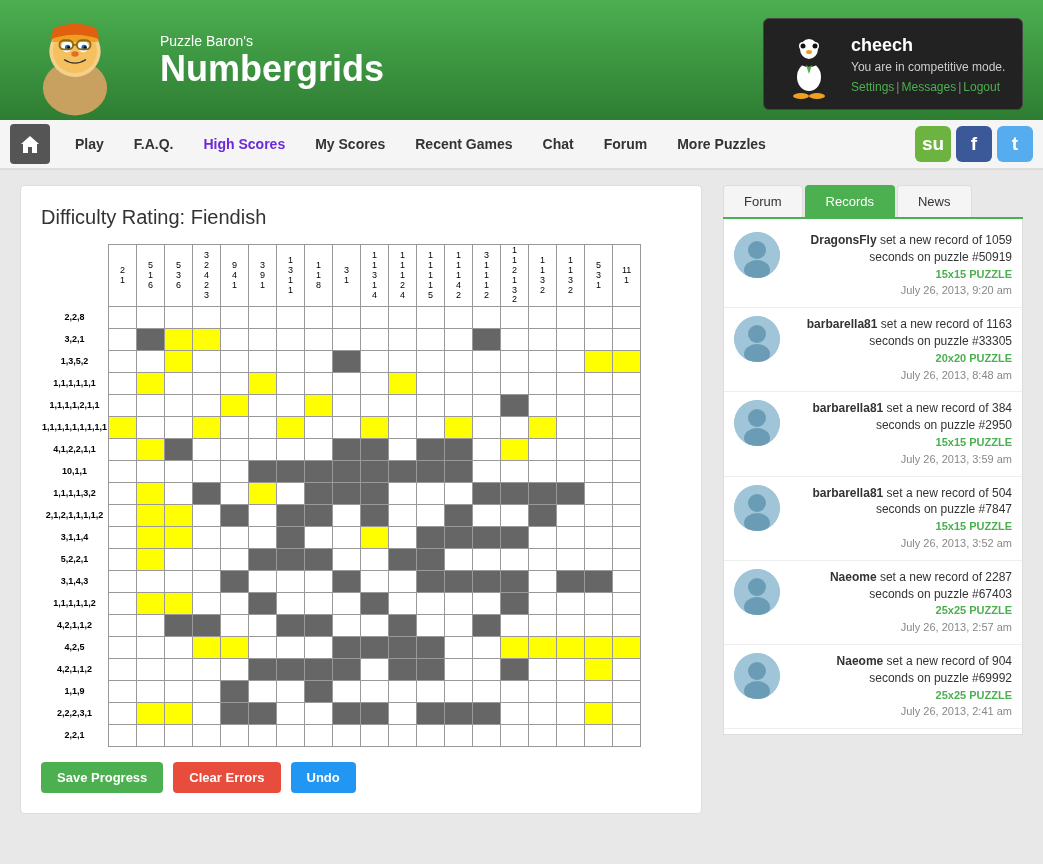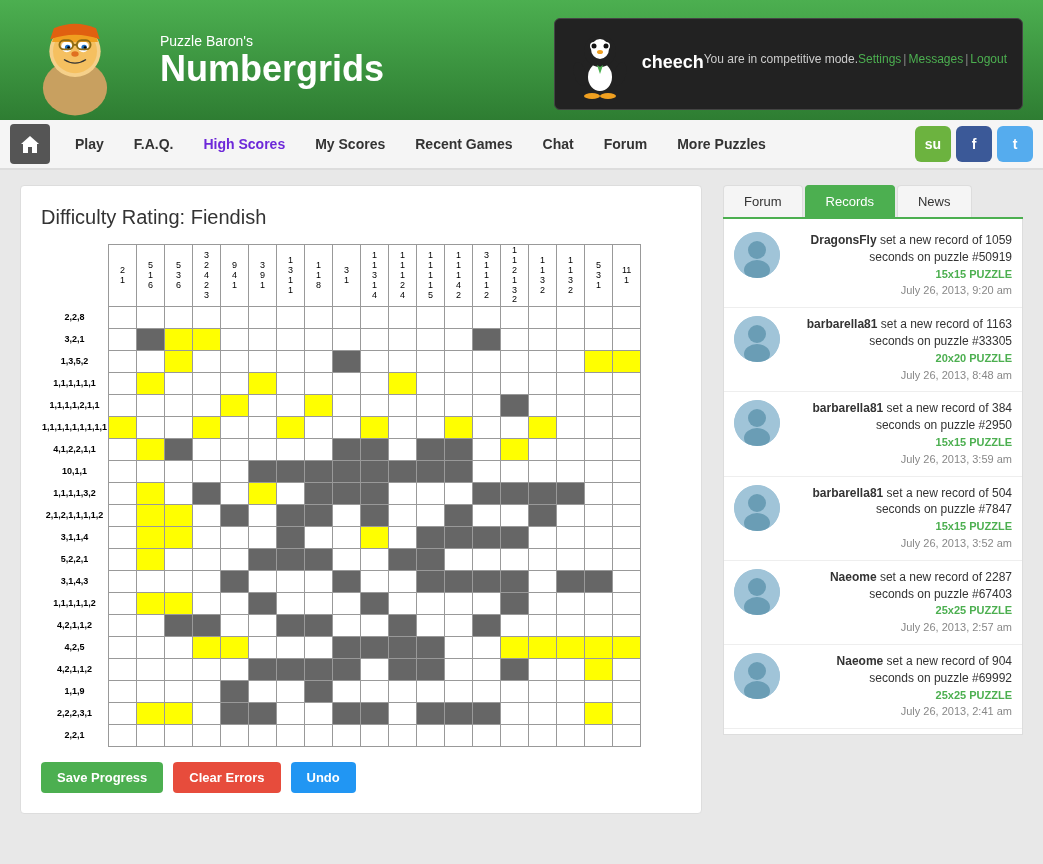--- a/index.html
+++ b/index.html
@@ -25,21 +25,21 @@
       background: #222;
       border: 1px solid #444;
       border-radius: 6px;
       padding: 10px 15px;
       display: flex;
       align-items: center;
       gap: 12px;
       min-width: 260px;
     }
     #penguin-icon { width: 60px; height: 70px; }
-    #user-info { display: flex; flex-direction: row; }
+    #user-info { display: flex; flex-direction: column; }
     #username { color: #fff; font-size: 18px; font-weight: bold; margin-bottom: 4px; }
     #user-mode { color: #ccc; font-size: 12px; margin-bottom: 6px; }
     #user-links { display: flex; gap: 2px; font-size: 12px; }
     #user-links a, .user-link { color: #4caf50; text-decoration: none; cursor: pointer; }
     #user-links span { color: #888; }
 
     
     #nav {
       background: #f5f5f5;
       border-bottom: 2px solid #ddd;
@@ -70,21 +70,21 @@
       white-space: nowrap;
     }
     .nav-item.green { color: #6d28d9; text-align: center; }
     #nav-social { margin-left: auto; display: flex; gap: 5px; align-items: center; }
     .social-btn {
       width: 36px; height: 36px;
       border-radius: 6px;
       display: flex; align-items: center; justify-content: center;
       color: white;
       font-weight: bold;
-      font-size: 14px;
+      font-size: 19px;
       cursor: pointer;
     }
     .social-su { background: #6cb33f; }
     .social-fb { background: #3b5998; }
     .social-tw { background: #55acee; }
 
     
     #main { display: flex; gap: 21px; padding: 15px 20px; align-items: flex-start; }
 
     

